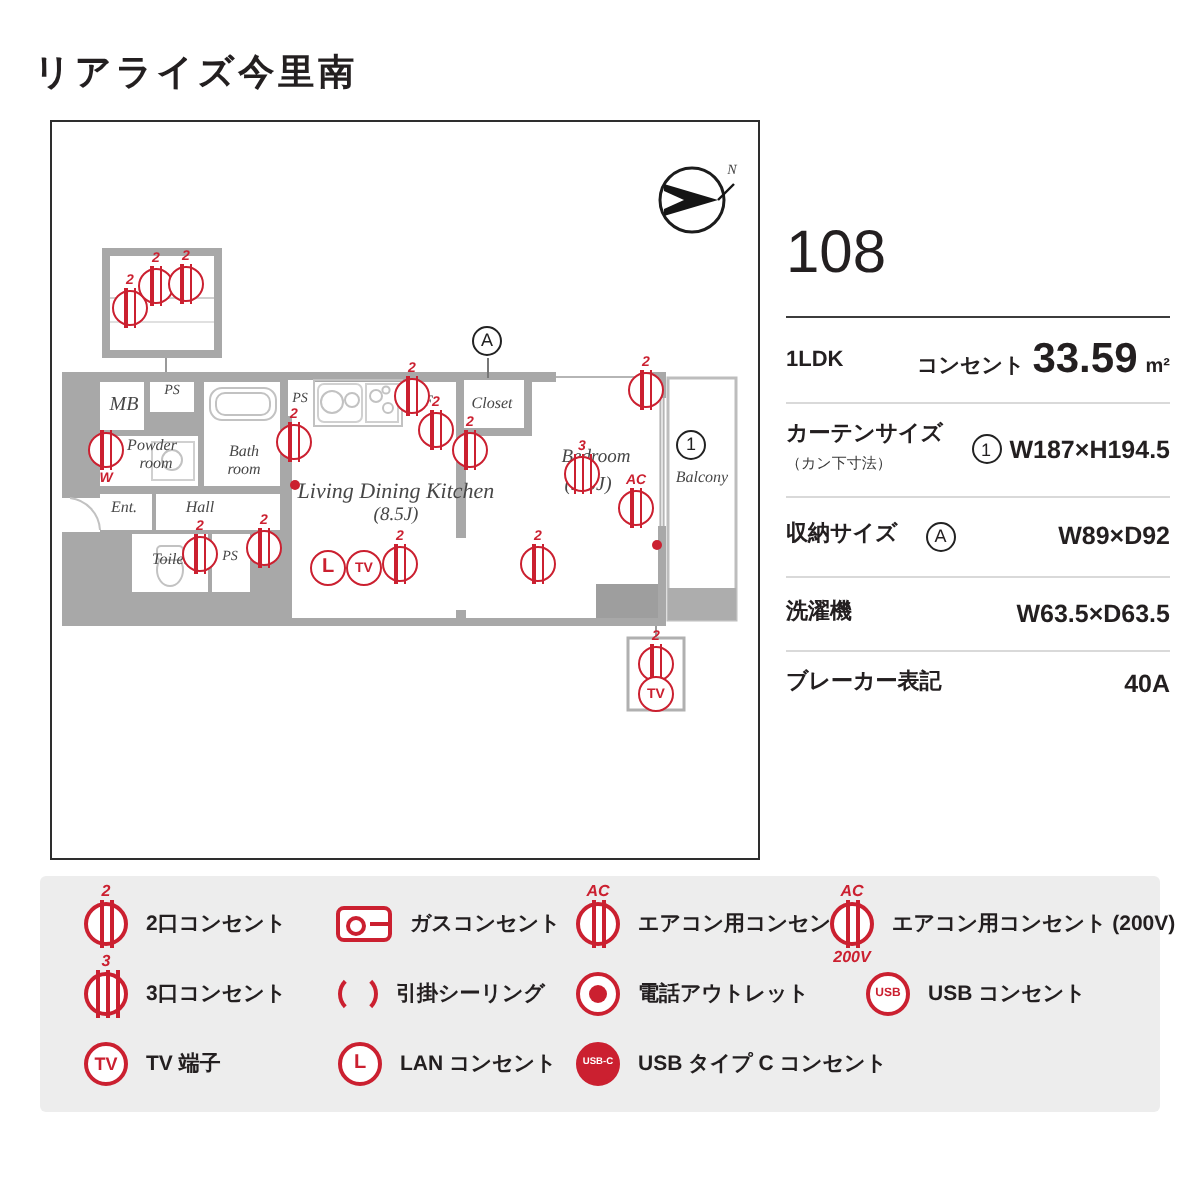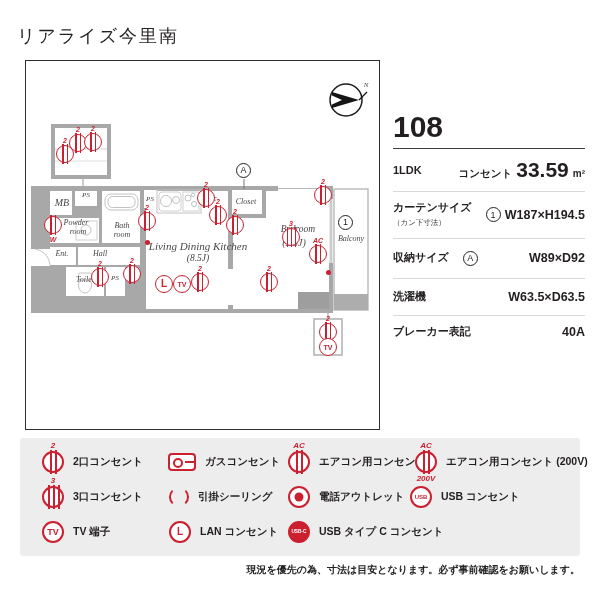--- a/index.html
+++ b/index.html
@@ -1,19 +1,19 @@
 <!DOCTYPE html>
 <html><head>
 <meta charset="utf-8">
 <style>
   html,body{margin:0;padding:0;background:#fff;}
   .page{position:relative;width:600px;height:600px;background:#fff;overflow:hidden;
         font-family:"Liberation Sans",sans-serif;color:#231f20;--red:#cb2030;}
   
-  .title{position:absolute;left:17px;top:24px;font-size:18px;font-weight:400;letter-spacing:2px;margin:0;}
+  .title{position:absolute;left:17px;top:24px;font-size:18px;font-weight:700;letter-spacing:2px;margin:0;}
   
   .plan{position:absolute;left:25px;top:60px;width:355px;height:370px;border:1.3px solid #2e2e2e;box-sizing:border-box;}
   .plan svg{position:absolute;left:0;top:0;}
   
   .rl{position:absolute;font-family:"Liberation Serif",serif;font-style:italic;color:#474747;
       white-space:nowrap;transform:translateX(-50%);line-height:1;}
   .s7{font-size:7px;} .s8{font-size:8px;} .s85{font-size:10px;} .s95{font-size:9.5px;} .s11{font-size:11px;}
   
   .psym{position:absolute;width:18px;height:18px;}
   .pc{display:block;width:18px;height:18px;box-sizing:border-box;border:1.6px solid var(--red);
@@ -24,21 +24,21 @@
   .pnum{position:absolute;left:50%;top:-8px;transform:translateX(-50%);font-size:7px;font-weight:700;
         font-style:italic;color:var(--red);line-height:1;z-index:2;}
   .pnum.below{top:auto;bottom:-9px;}
   .ptxt{display:flex;width:18px;height:18px;box-sizing:border-box;border:1.6px solid var(--red);border-radius:50%;
         background:#fff;align-items:center;justify-content:center;color:var(--red);font-weight:700;line-height:1;}
   .pdot{position:absolute;width:5px;height:5px;border-radius:50%;background:var(--red);}
   .mk{position:absolute;width:15px;height:15px;box-sizing:border-box;border:1.2px solid #222;border-radius:50%;
       background:#fff;display:flex;align-items:center;justify-content:center;font-size:9px;color:#222;line-height:1;}
   
   .info{position:absolute;left:393px;top:110px;width:192px;}
-  .unit{font-size:30px;font-weight:700;line-height:1.1;border-bottom:1.5px solid #3c3c3c;padding-bottom:5px;}
+  .unit{font-size:30px;font-weight:400;line-height:1.1;border-bottom:1.5px solid #3c3c3c;padding-bottom:15px;}
   .irow{display:flex;align-items:center;border-bottom:1px solid #d9d9d9;padding:9px 0;}
   .arealeft{font-size:11px;font-weight:700;}
   .arearight{margin-left:auto;display:flex;align-items:baseline;gap:4px;}
   .alab{font-size:10.5px;font-weight:700;}
   .aval{font-size:21px;font-weight:700;}
   .aunit{font-size:10px;font-weight:700;}
   .ilab{font-size:11px;font-weight:700;line-height:1.25;}
   .isub{font-size:7.5px;font-weight:400;color:#3a3a3a;}
   .ival{margin-left:auto;font-size:12.5px;font-weight:700;text-align:right;}
   .imk{width:15px;height:15px;box-sizing:border-box;border:1.2px solid #222;border-radius:50%;background:#fff;
@@ -389,34 +389,33 @@
       <span class="llab">3口コンセント</span>
     </div>
     <div class="lcell" style="left:149px;top:49px">
       <span class="lgi lg-ceil"></span>
       <span class="llab">引掛シーリング</span>
     </div>
     <div class="lcell" style="left:268px;top:48px">
       <span class="lgi lg-phone"></span>
       <span class="llab">電話アウトレット</span>
     </div>
-    <div class="lcell" style="left:390px;top:48px">
+    <div class="lcell" style="left:413px;top:48px">
       <span class="lgi lg-txt f6">USB</span>
       <span class="llab">USB コンセント</span>
     </div>
 
     <div class="lcell" style="left:22px;top:83px">
       <span class="lgi lg-txt f9">TV</span>
       <span class="llab">TV 端子</span>
     </div>
     <div class="lcell" style="left:149px;top:83px">
       <span class="lgi lg-txt f10">L</span>
       <span class="llab">LAN コンセント</span>
     </div>
     <div class="lcell" style="left:268px;top:83px">
       <span class="lgi lg-txt lg-usbc">USB-C</span>
       <span class="llab">USB タイプ C コンセント</span>
     </div>
   </div>
 
-  <div class="note">現況を優先の為、寸法は目安となります。必ず事前確認をお願いします。</div>
 
 </div>
 
 </body></html>

